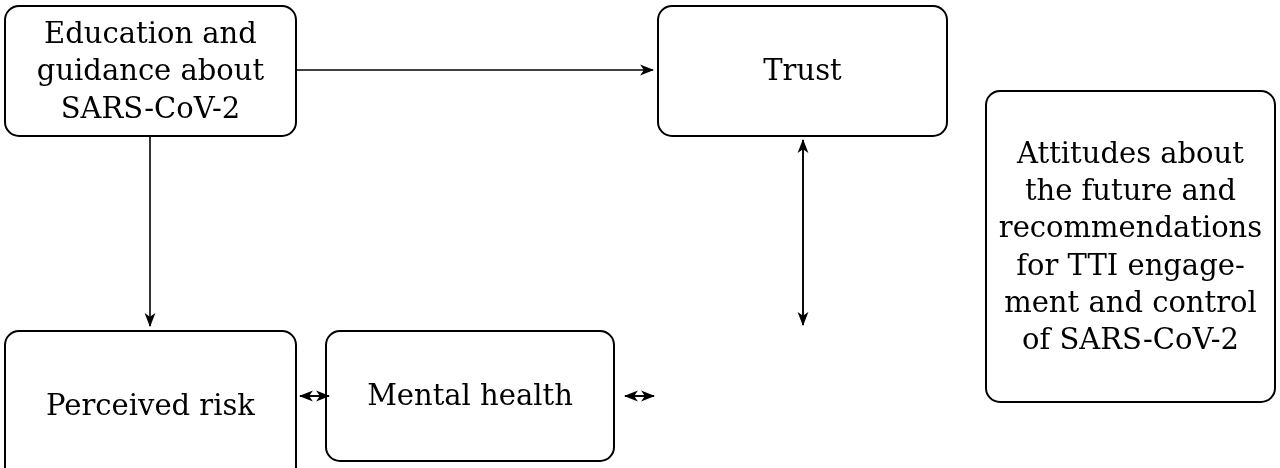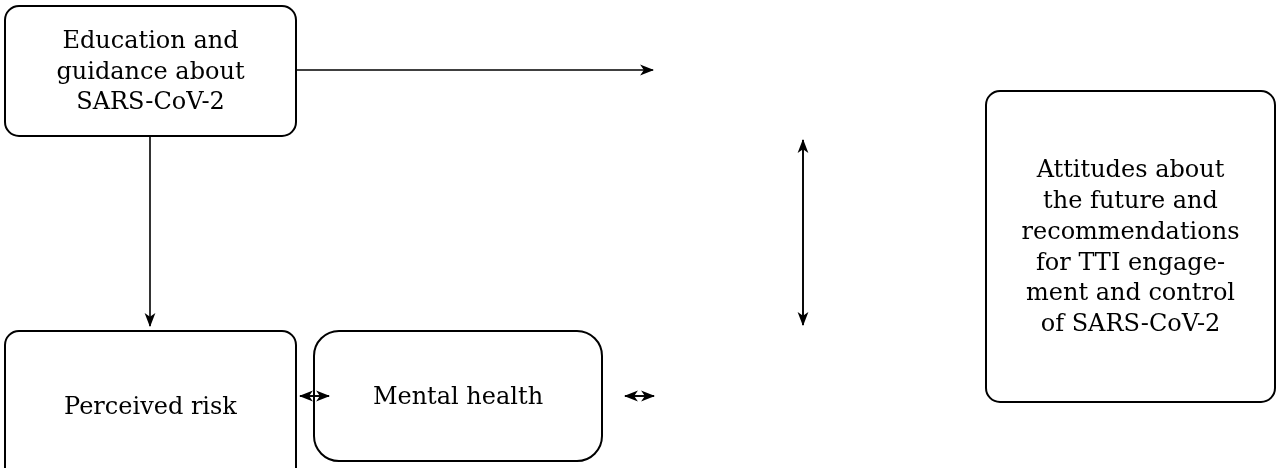--- a/index.html
+++ b/index.html
@@ -19,29 +19,29 @@
     position: absolute;
     box-sizing: border-box;
     border: 2px solid #000000;
     border-radius: 15px;
     background: #ffffff;
     display: flex;
     align-items: center;
     justify-content: center;
     text-align: center;
     white-space: pre-line;
-    font-size: 24px;
+    font-size: 29px;
     line-height: 1.28;
     color: #000000;
   }
   #n-education    { left:   4px; top:   5px; width: 293px; height: 132px; }
   #n-trust        { left: 657px; top:   5px; width: 291px; height: 132px; }
   #n-attitudes    { left: 985px; top:  90px; width: 291px; height: 313px; }
   #n-perceived    { left:   4px; top: 330px; width: 293px; height: 152px; text-align: center; }
-  #n-mental       { left: 313px; top: 330px; width: 290px; height: 132px; border-radius: 26px; }
+  #n-mental       { left: 325px; top: 330px; width: 290px; height: 132px; }
   #n-practicality { left: 657px; top: 329px; width: 291px; height: 133px; }
   svg.arrows {
     position: absolute;
     left: 0; top: 0;
     width: 1280px;
     height: 468px;
     pointer-events: none;
   }
   svg.arrows line {
     stroke: #000000;
@@ -50,20 +50,21 @@
 </style>
 </head>
 <body>
 
 <div class="canvas">
 
   <div class="node" id="n-education">Education and
 guidance about
 SARS-CoV-2</div>
 
+  <div class="node" id="n-trust">Trust</div>
 
   <div class="node" id="n-attitudes">Attitudes about
 the future and
 recommendations
 for TTI engage-
 ment and control
 of SARS-CoV-2</div>
 
   <div class="node" id="n-perceived">Perceived risk</div>
 

